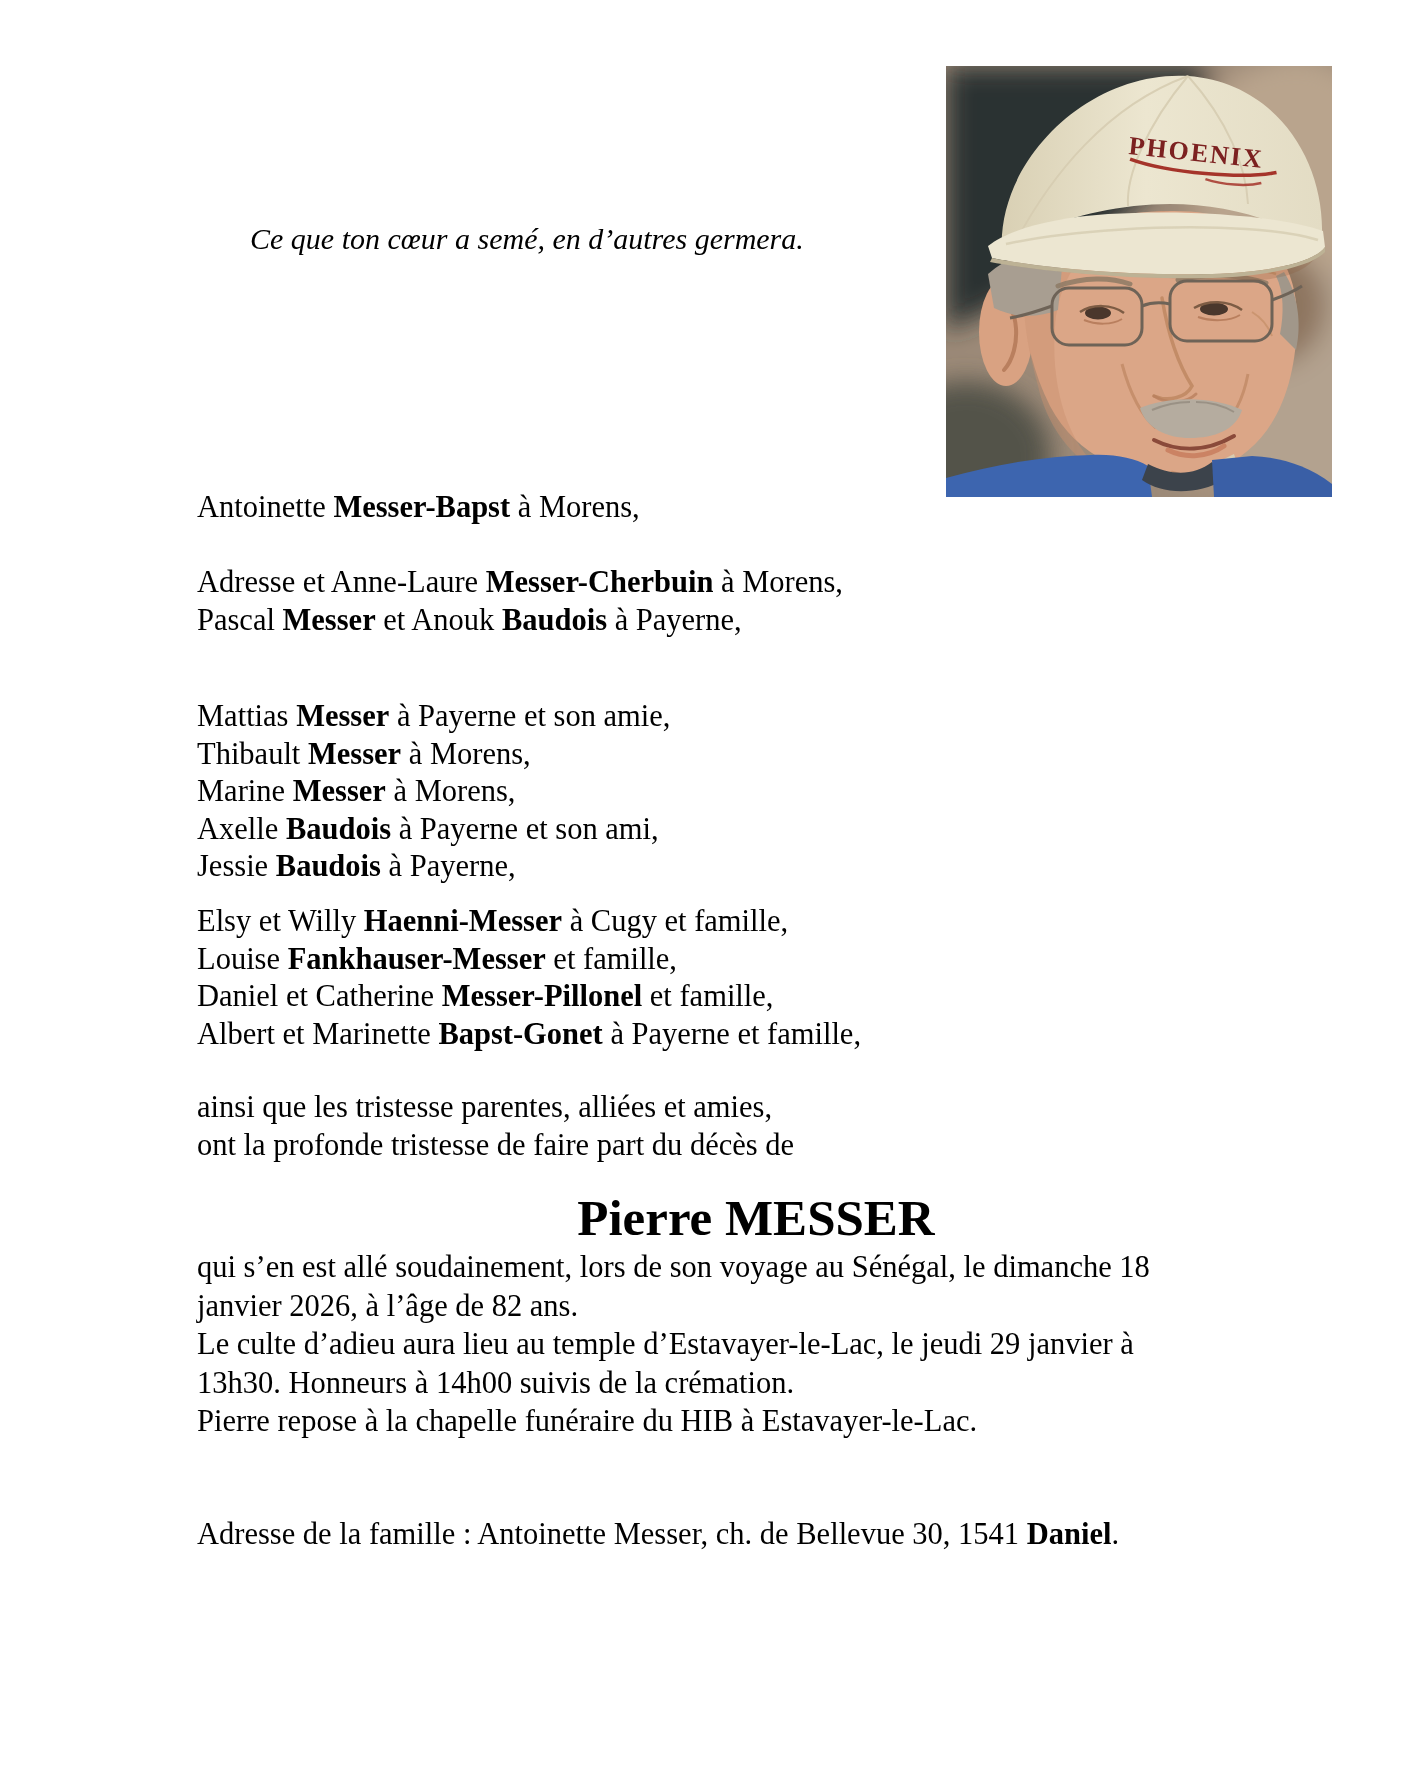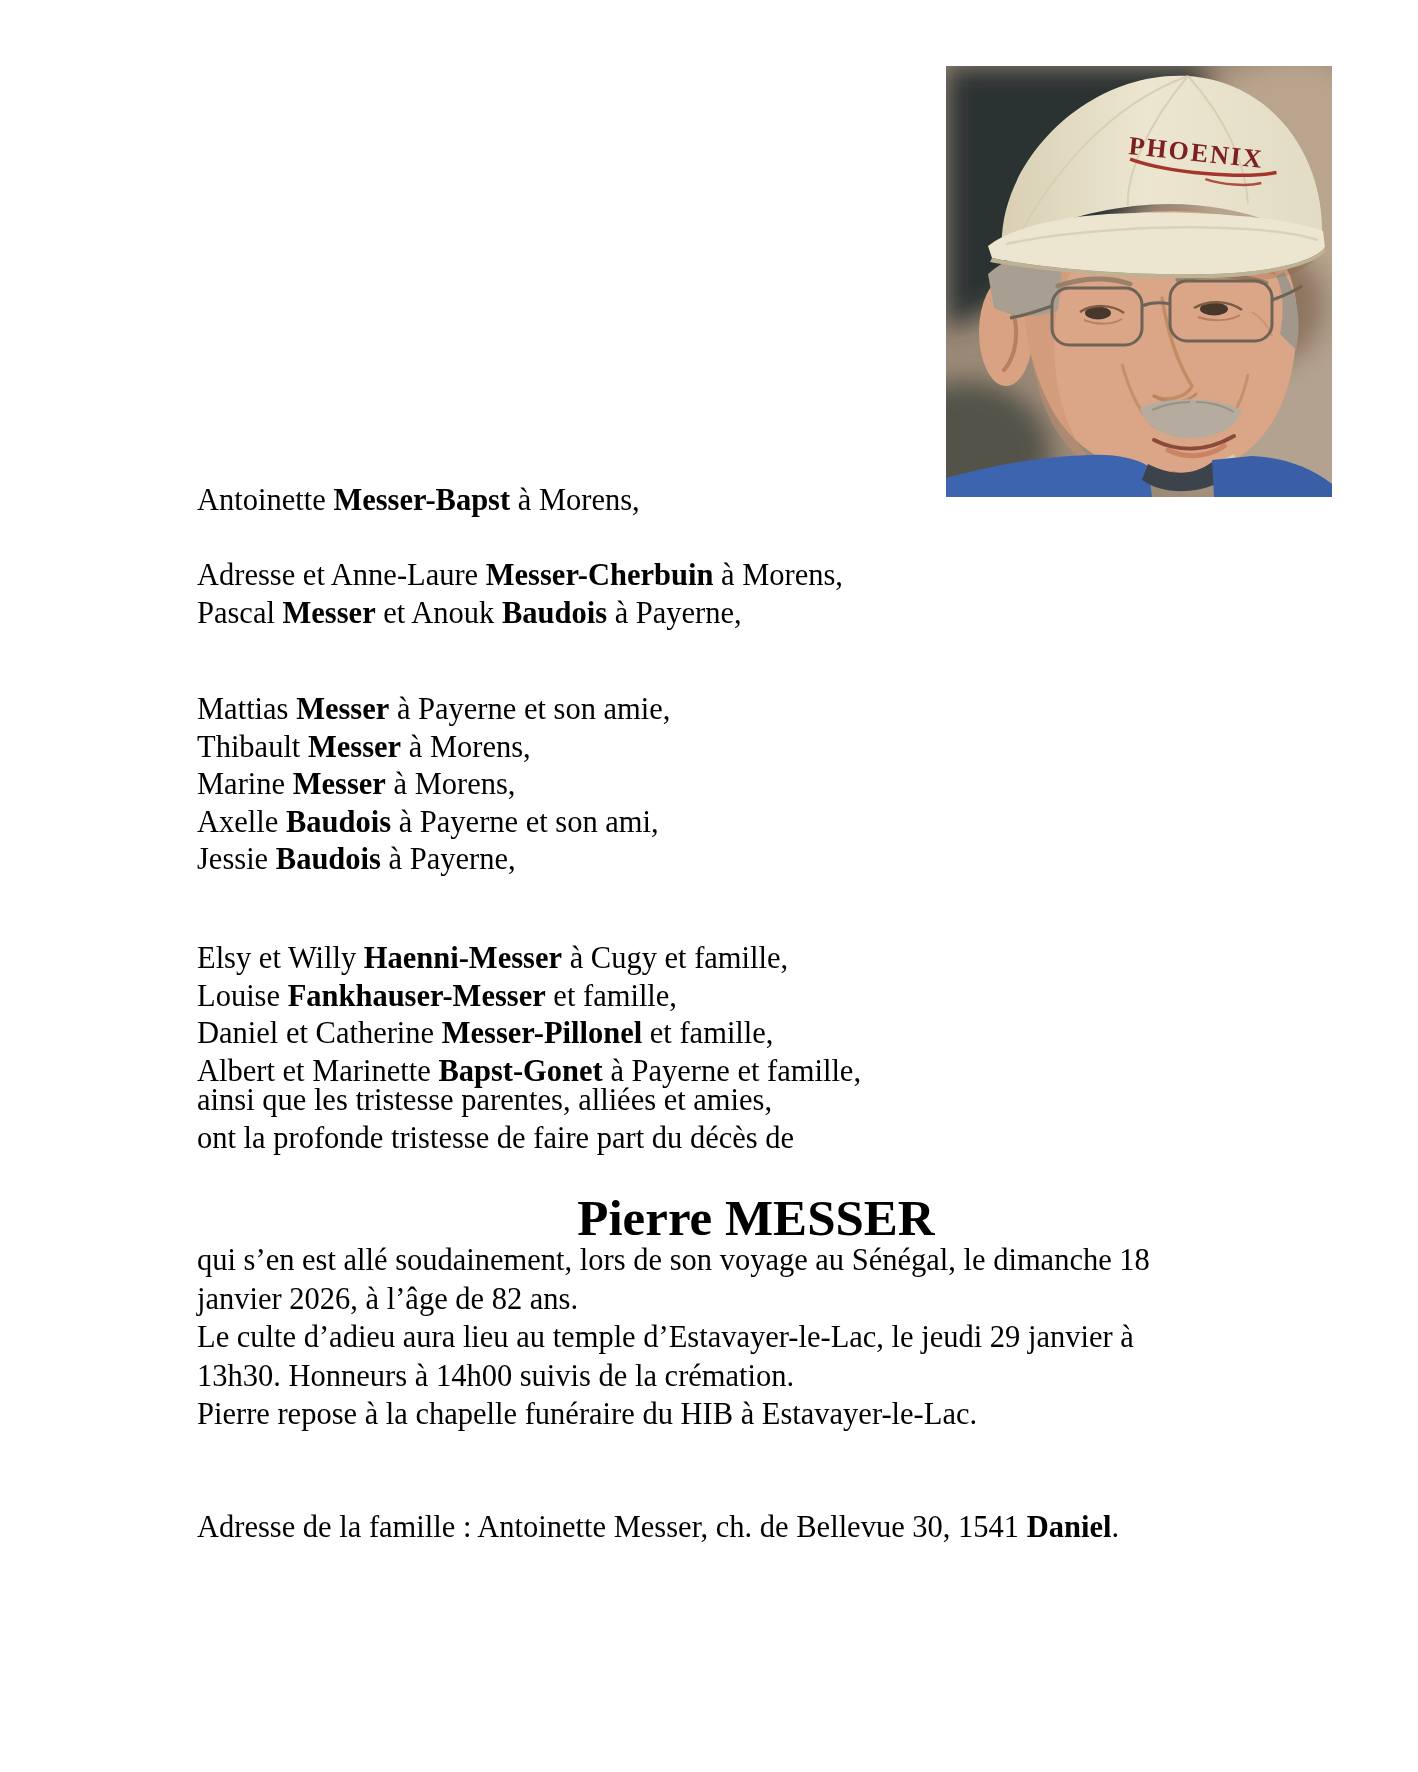--- a/index.html
+++ b/index.html
@@ -30,45 +30,47 @@
     height:431px;
   }
   .photo svg{display:block;width:386px;height:431px;}
   .para{
     position:absolute;
     left:197px;
     width:1120px;
     font-size:30.5px;
     line-height:37.5px;
     white-space:nowrap;
+    margin-top:7px;
   }
   .bold{font-weight:bold;}
   #p1{top:482px;}
   #p2{top:557px;}
   #p3{top:691px;font-family:Liberation Serif, serif;}
-  #p4{top:940px;}
+  #p4{top:896px;}
   #p5{top:1082px;}
   .deceased-title{
     position:absolute;
     left:197px;
     top:1194px;
     width:1118px;
     text-align:center;
     font-size:51px;
     font-weight:bold;
     line-height:48px;
   }
   #p6{top:1241px;line-height:38.5px;}
   #p7{top:1509px;}
 </style>
 </head>
 <body>
 
 <div class="page">
 
+  <div class="epigraph">Ce que ton cœur a semé, en d’autres germera.</div>
 
   <div class="photo">
     <svg viewBox="0 0 386 431" xmlns="http://www.w3.org/2000/svg">
       <defs>
         <filter id="bgblur" x="-20%" y="-20%" width="140%" height="140%">
           <feGaussianBlur stdDeviation="13"></feGaussianBlur>
         </filter>
         <linearGradient id="capg" x1="0" y1="0" x2="1" y2="0">
           <stop offset="0" stop-color="#d9d0b4"></stop>
           <stop offset="0.45" stop-color="#ece6d0"></stop>

